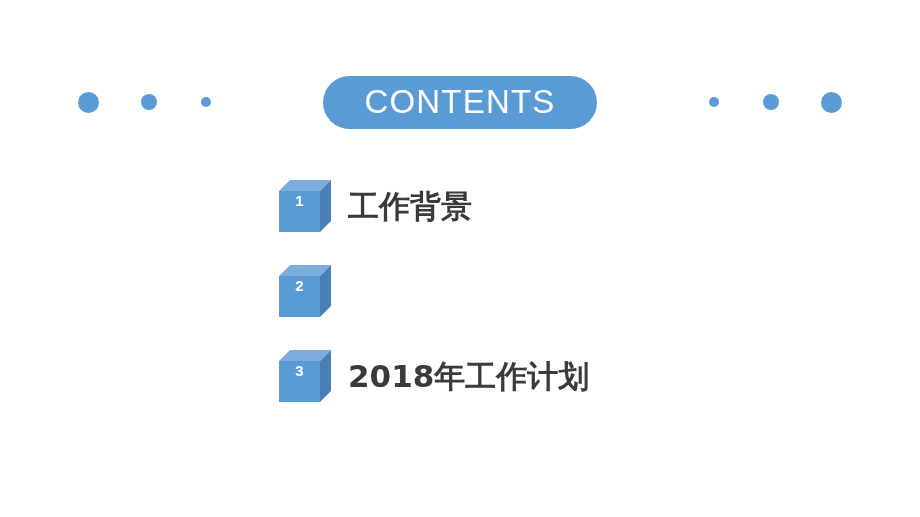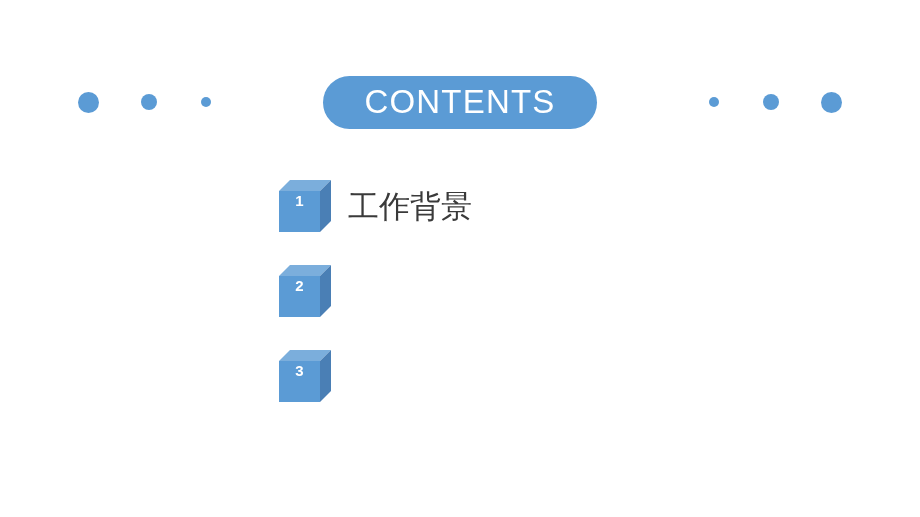--- a/index.html
+++ b/index.html
@@ -110,21 +110,21 @@
     color: #ffffff;
     font-size: 15px;
     font-weight: 700;
     line-height: 1;
     pointer-events: none;
   }
 
   .row-label {
     color: #3a3a3a;
     font-size: 31px;
-    font-weight: 400;
+    font-weight: 700;
     line-height: 1;
     white-space: nowrap;
     font-family: "DejaVu Sans", "Liberation Sans", sans-serif;
   }
 </style>
 </head>
 <body>
 
 <div class="slide">
 
@@ -182,17 +182,18 @@
     <div class="content-row">
       <div class="cube">
         <svg width="52" height="52" viewBox="0 0 52 52" aria-hidden="true">
           <ellipse cx="22" cy="48.5" rx="20" ry="2.6" fill="#ececec"></ellipse>
           <polygon points="0,11 11,0 52,0 41,11" fill="#7BAEDC"></polygon>
           <polygon points="41,11 52,0 52,41 41,52" fill="#4A7FB5"></polygon>
           <rect x="0" y="11" width="41" height="41" fill="#5B9BD5"></rect>
         </svg>
         <span class="cube-number">3</span>
       </div>
+      <span class="row-label">2018年工作计划</span>
     </div>
 
   </div>
 
 </div>
 
 </body></html>

